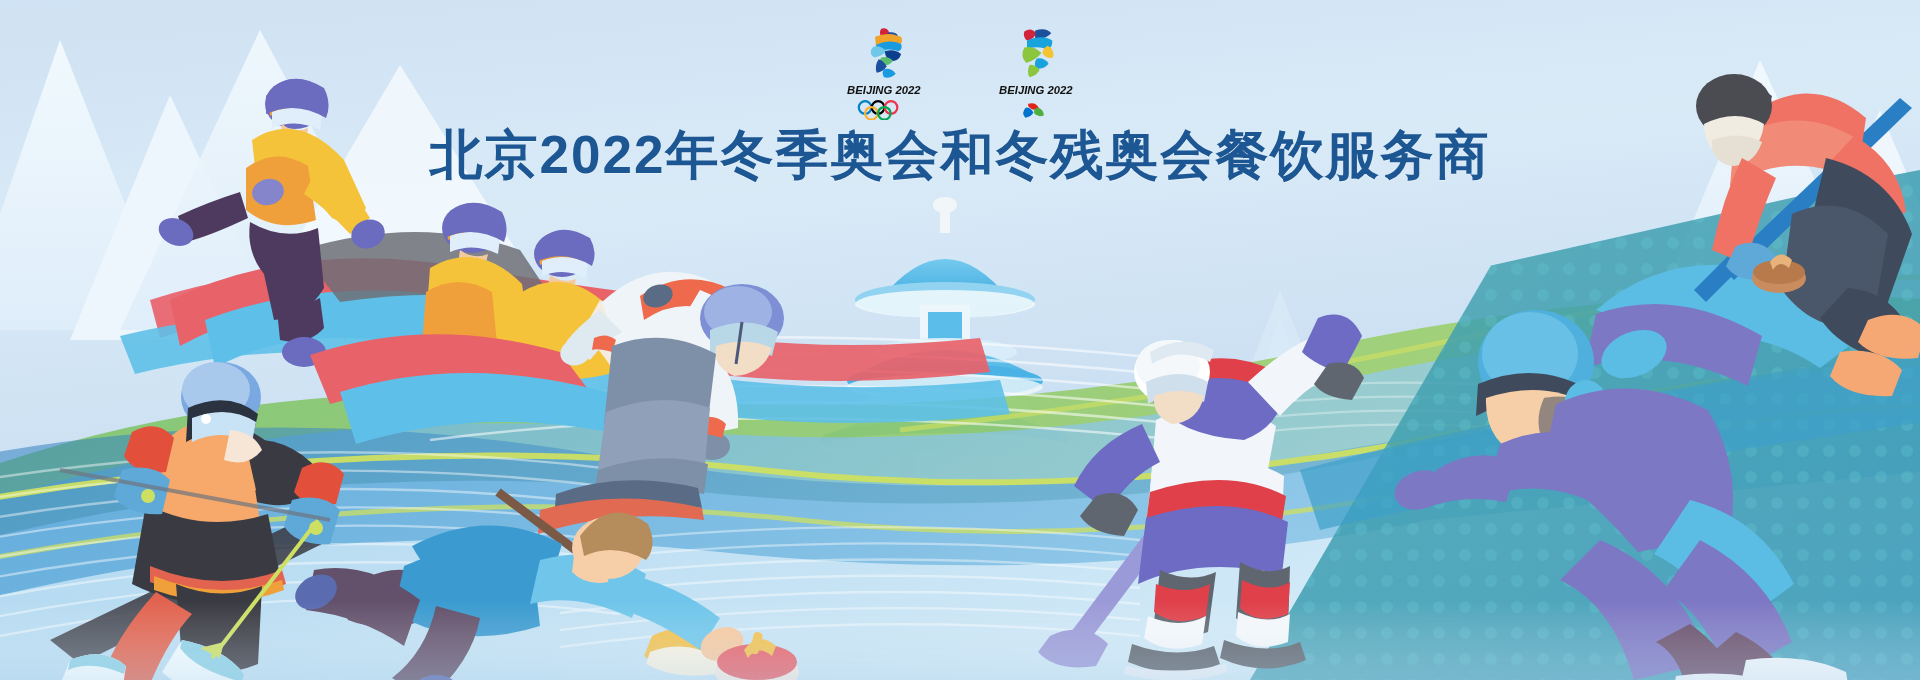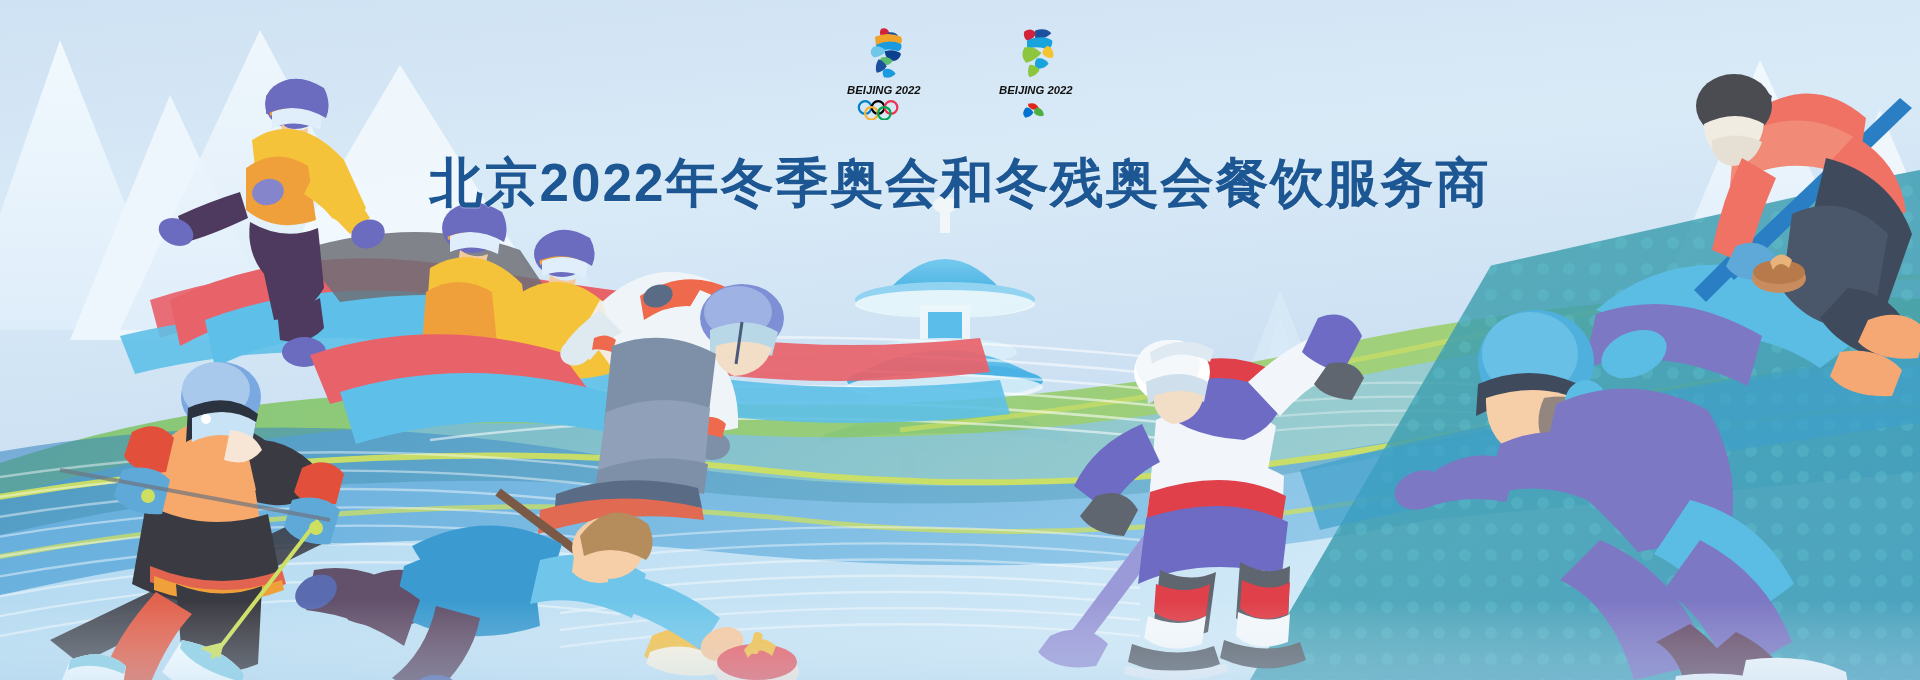--- a/index.html
+++ b/index.html
@@ -18,21 +18,20 @@
   .logo-mark{height:54px;}
   .logo-word{margin-top:3px;height:14px;}
   .logo-emb{margin-top:3px;height:20px;}
   #title{
     position:absolute;left:0;right:0;top:120px;text-align:center;z-index:7;
     font-family:"Liberation Sans","DejaVu Sans",sans-serif;
     font-weight:bold;font-size:53px;letter-spacing:2px;
     color:#1c5693;
     text-shadow:0 1px 0 rgba(255,255,255,.35);
     white-space:nowrap;
-    margin-top:28px;
   }
 </style>
 </head>
 <body>
 
 <div id="banner">
 
   <svg id="art" viewBox="0 0 1920 680" preserveAspectRatio="none" xmlns="http://www.w3.org/2000/svg">
     <defs>
       <linearGradient id="skyG" x1="0" y1="0" x2="0.25" y2="1">

